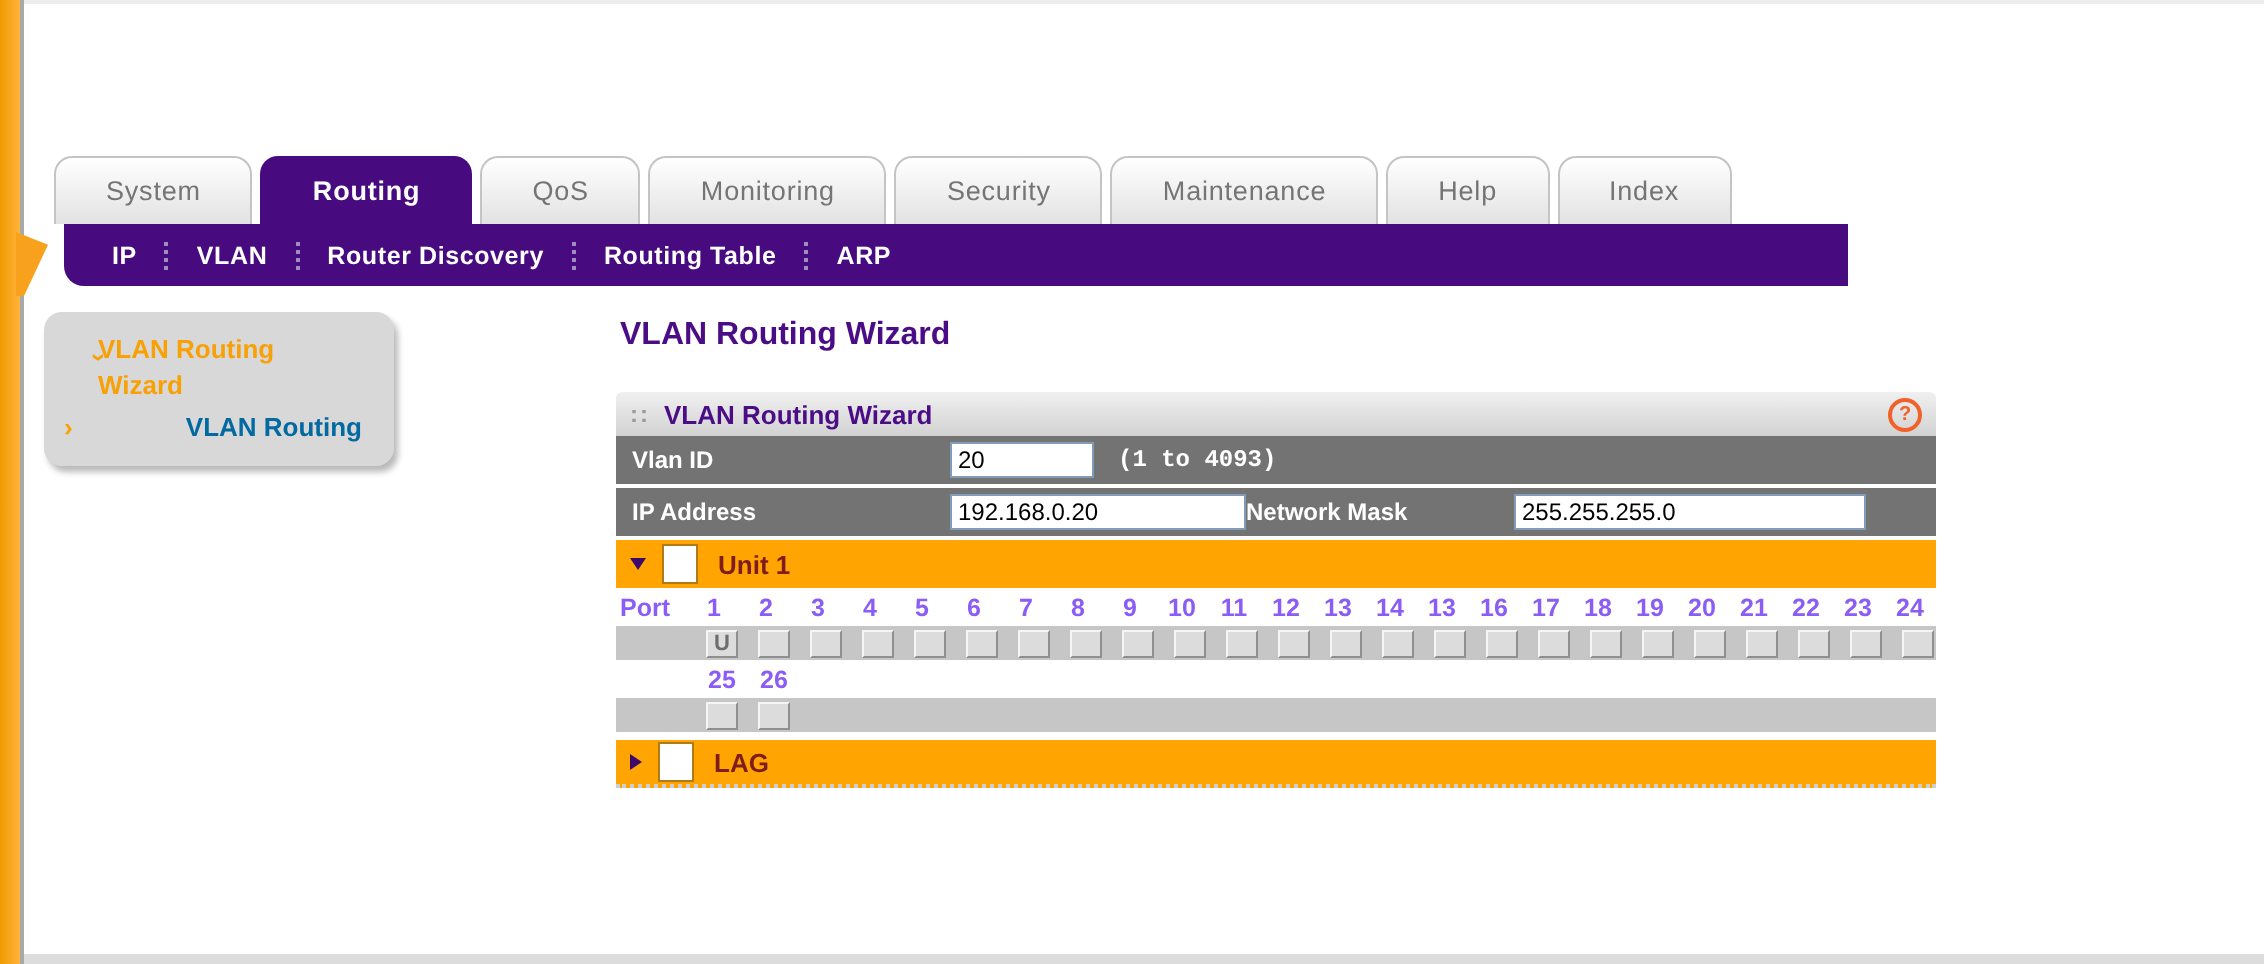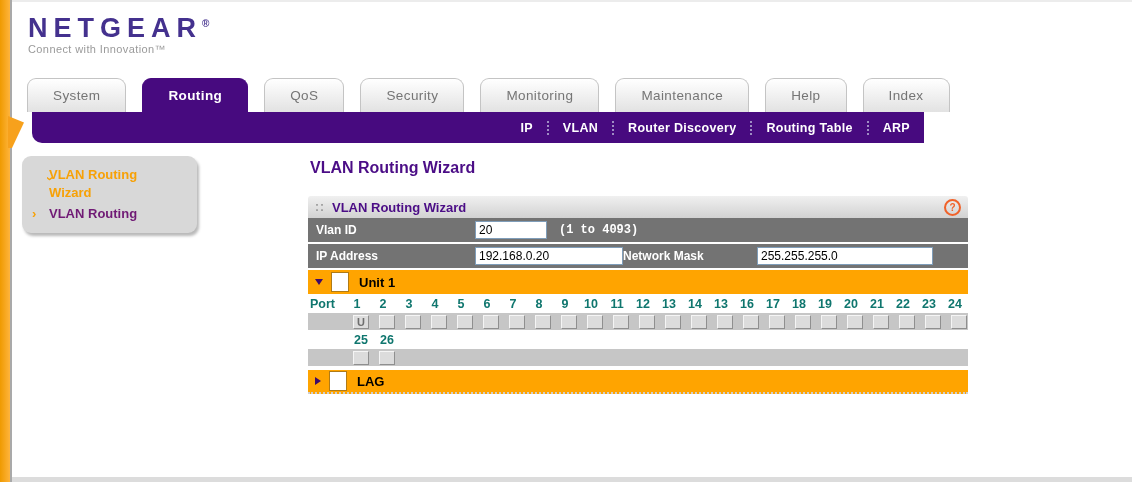--- a/index.html
+++ b/index.html
@@ -11,48 +11,48 @@
                 background:linear-gradient(90deg,#ef9a00,#ffb43c); border-right:2px solid #a9a9a9; box-sizing:content-box; }
   .bottom-band { position:absolute; left:12px; right:0; bottom:0; height:5px; background:#dcdcdc; }
 
   
   .brand { position:absolute; left:28px; top:10px; }
   .logo { font-size:27px; font-weight:bold; color:#44318e; letter-spacing:6px; line-height:28px; }
   .logo sup { font-size:10px; letter-spacing:0; }
   .tagline { font-size:11px; color:#9a9a9a; margin-top:1px; letter-spacing:0.4px; }
 
   
-  .tab-bar { position:absolute; left:27px; top:78px; height:34px; display:flex; gap:16px; align-items:flex-start; z-index:3; }
+  .tab-bar { position:absolute; left:27px; top:78px; height:34px; display:flex; gap:4px; align-items:flex-start; z-index:3; }
   .tab { height:34px; padding:0 25px; display:flex; align-items:center; justify-content:center;
          border:1px solid #c4c4c4; border-bottom:none; border-radius:9px 9px 0 0;
          background:linear-gradient(#ffffff,#e2e2e2); color:#757575; font-size:13.5px; letter-spacing:0.4px;
          box-sizing:border-box; cursor:pointer; }
   .tab.active { background:#470a7f; color:#ffffff; border-color:#470a7f; font-weight:bold; }
 
   
   .submenu { position:absolute; left:32px; top:112px; width:892px; height:31px; background:#470a7f;
              border-bottom-left-radius:10px; display:flex; align-items:center; padding-left:10px;
-             box-sizing:border-box; z-index:2;justify-content:flex-end; }
+             box-sizing:border-box; z-index:2; }
   .sm-item { color:#ffffff; font-size:12.5px; font-weight:bold; padding:0 14px; cursor:pointer; letter-spacing:0.3px; }
   .sm-item.active { color:#ffffff; }
   .sm-sep { width:0; height:14px; border-left:2px dotted #9f8cc4; }
   .curl { position:absolute; left:8px; top:116px; width:16px; height:32px; background:#f7a11c;
           clip-path:polygon(0 0,100% 20%,25% 100%,0 100%); z-index:1; }
 
   
   .sidebar { position:absolute; left:22px; top:156px; width:175px; min-height:68px; background:#d8d8d8;
              border-radius:9px; box-shadow:2px 3px 3px rgba(0,0,0,0.28);
              padding:10px 8px 10px 10px; box-sizing:border-box; }
   .side-item { display:flex; font-size:13px; font-weight:bold; line-height:18px; cursor:pointer; }
   .side-item + .side-item { margin-top:3px; }
   .side-arrow { color:#f7a106; width:17px; font-size:13px; flex:0 0 17px; }
   .side-arrow.down { transform:rotate(90deg) translateX(1px); transform-origin:center; }
   .side-label { width:132px; }
   .side-item.active .side-label { color:#f7a106; }
-  .side-item:not(.active) .side-label { color:#701a75; }
+  .side-item:not(.active) .side-label { color:#0369a1;text-align:right; }
 
   
   .page-title { position:absolute; left:310px; top:159px; font-size:16px; font-weight:bold; color:#4b0d86; }
 
   .panel { position:absolute; left:308px; top:196px; width:660px; }
   .panel-header { height:22px; background:linear-gradient(#f0f0f0,#d2d2d2); display:flex; align-items:center;
                   font-size:13px; font-weight:bold; color:#4b0d86; border-radius:3px 3px 0 0; }
   .handle { color:#9a9a9a; margin:0 7px; font-size:12px; letter-spacing:1px; cursor:move; }
   .help { margin-left:auto; margin-right:7px; width:13px; height:13px; border:2px solid #f0622a; border-radius:50%;
           color:#f0622a; font-size:10px; font-weight:bold; display:flex; align-items:center; justify-content:center; cursor:pointer; }
@@ -60,58 +60,54 @@
   .prow { background:#737373; color:#fff; height:24px; display:flex; align-items:center;
           font-size:12px; font-weight:bold; margin-bottom:2px; }
   .plabel { width:159px; padding-left:8px; flex:0 0 auto; }
   .nm-label { width:134px; flex:0 0 auto; }
   input.txt { height:18px; border:1px solid #7f9db9; font-size:12px; font-family:inherit; padding:0 3px;
               box-sizing:border-box; background:#fff; color:#000; }
   .w-vlan { width:72px; } .w-ip { width:148px; } .w-mask { width:176px; }
   .hint { margin-left:12px;font-family:Liberation Mono, monospace; }
 
   .orow { background:#ffa400; height:24px; display:flex; align-items:center;
-          font-size:13px; font-weight:bold; color:#000000; }
+          font-size:13px; font-weight:bold; color:#7f1d1d; }
   .tri { width:0; height:0; margin-left:7px; cursor:pointer; }
   .tri.down { border-left:4px solid transparent; border-right:4px solid transparent; border-top:6px solid #3d0a69; }
   .tri.right { border-top:4px solid transparent; border-bottom:4px solid transparent; border-left:6px solid #3d0a69; }
   .obox { width:16px; height:18px; background:#fff; border:1px solid #b07b16; margin-left:8px; cursor:pointer; }
   .olabel { margin-left:10px; }
   .lag-row { height:22px; border-bottom:2px dotted #cfcfcf; margin-top:4px; }
 
-  .port-num-row { display:flex; height:19px; align-items:center; font-size:12.5px; font-weight:bold; color:#0f766e; }
+  .port-num-row { display:flex; height:19px; align-items:center; font-size:12.5px; font-weight:bold; color:#8b5cf6; }
   .port-word { width:40px; padding-left:2px; box-sizing:border-box; }
   .pslot { width:26px; text-align:center; flex:0 0 26px; }
   .cell-strip { height:17px; background:#c6c6c6; display:flex; align-items:center; }
   .cstrip-lead { width:40px; flex:0 0 40px; }
   .cslot { width:26px; flex:0 0 26px; display:flex; justify-content:center; }
   .pcell { width:16px; height:14px; background:#dcdcdc; box-sizing:border-box;
            border-top:1px solid #f5f5f5; border-left:1px solid #f5f5f5;
            border-right:1px solid #8f8f8f; border-bottom:1px solid #8f8f8f;
            font-size:11px; font-weight:bold; color:#6e6e6e; text-align:center; line-height:12px; cursor:pointer; }
 </style>
 </head>
 <body>
 
 <div id="app">
   <div class="top-line"></div>
   <div class="left-strip"></div>
   <div class="curl"></div>
 
-  <div class="brand">
-    <div class="logo"><span>NETGEAR</span><sup>®</sup></div>
-    <div class="tagline">Connect with Innovation™</div>
-  </div>
 
   <div class="tab-bar">
       <div class="tab">System</div>
       <div class="tab active">Routing</div>
       <div class="tab">QoS</div>
+      <div class="tab">Monitoring</div>
       <div class="tab">Security</div>
-      <div class="tab">Monitoring</div>
       <div class="tab">Maintenance</div>
       <div class="tab">Help</div>
       <div class="tab">Index</div>
     </div>
   <div class="submenu">
       <span class="sm-item">IP</span>
       <span class="sm-sep"></span>
       <span class="sm-item active">VLAN</span>
       <span class="sm-sep"></span>
       <span class="sm-item">Router Discovery</span>

